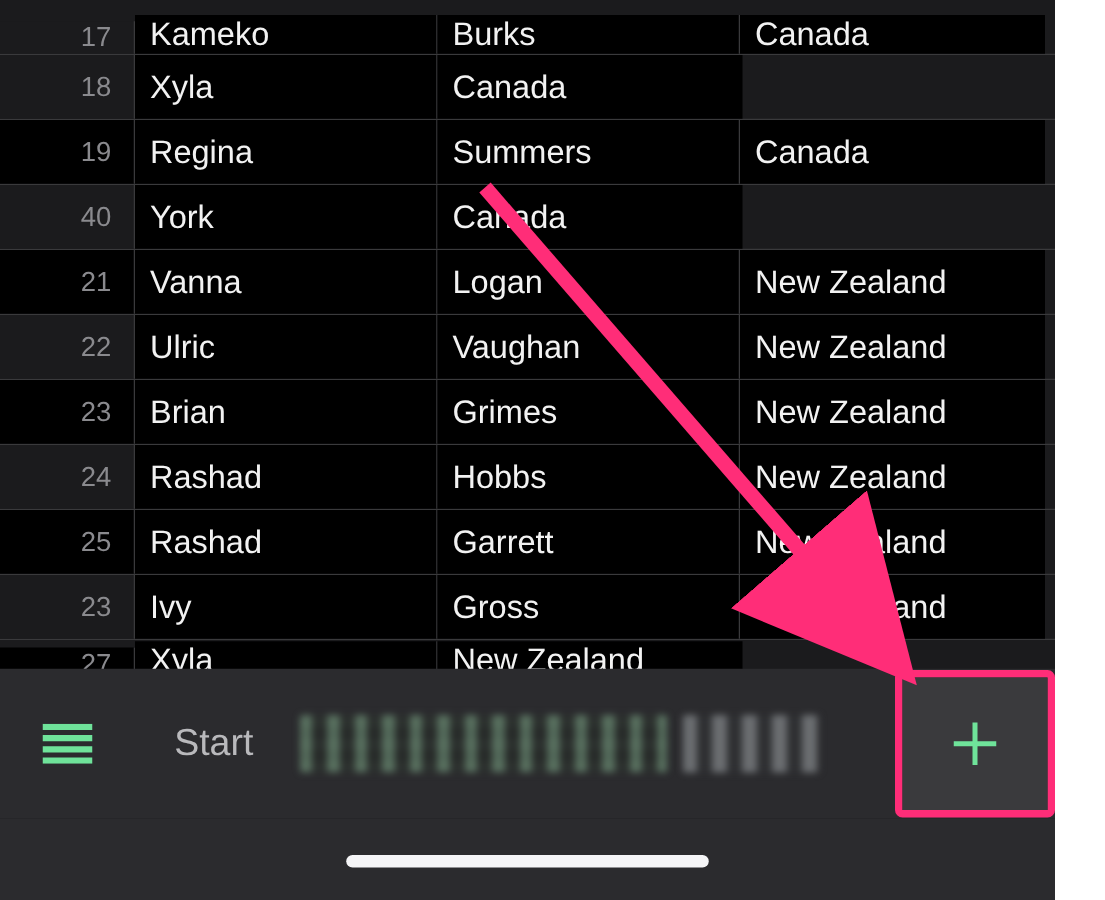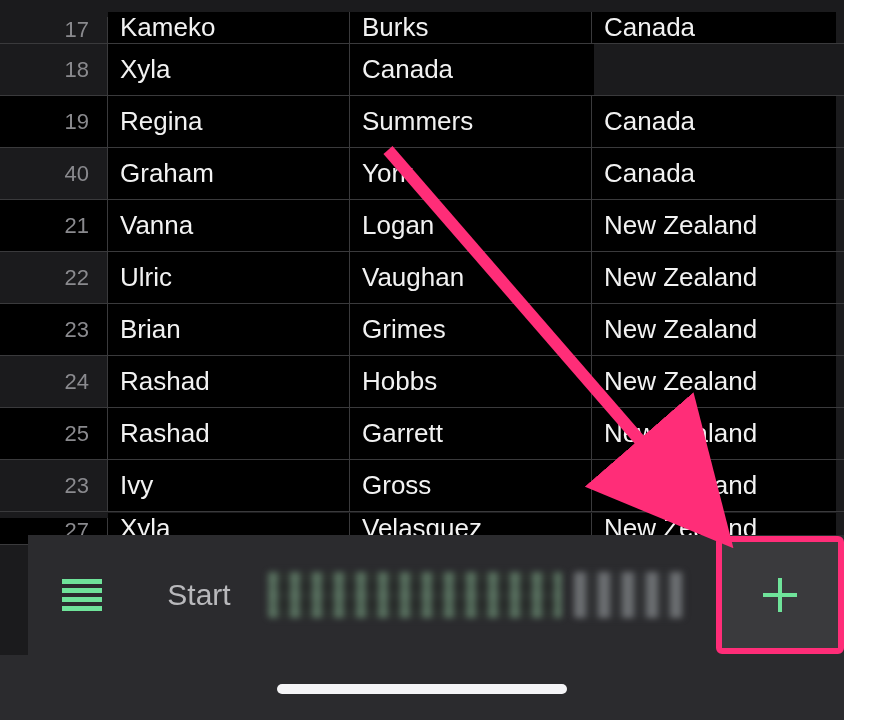--- a/index.html
+++ b/index.html
@@ -69,21 +69,20 @@
 
     
     .bottom-bar {
       position: absolute;
       top: 535px;
       left: 0; right: 0;
       height: 120px;
       background: #2b2b2e;
       display: flex;
       align-items: center;
-      margin-left: 28px;
     }
     .tab {
       height: 90px;
       display: flex;
       align-items: center;
       justify-content: center;
     }
     .menu-btn {
       width: 108px;
       flex: 0 0 108px;
@@ -196,21 +195,20 @@
 
     <div class="row odd">
       <div class="cell-idx">19</div>
       <div class="cell c-first">Regina</div>
       <div class="cell c-last">Summers</div>
       <div class="cell c-ctry">Canada</div>
     </div>
 
     <div class="row">
       <div class="cell-idx">40</div>
-      <div class="cell c-first">Graham</div>
       <div class="cell c-last">York</div>
       <div class="cell c-ctry">Canada</div>
     </div>
 
     <div class="row odd">
       <div class="cell-idx">21</div>
       <div class="cell c-first">Vanna</div>
       <div class="cell c-last">Logan</div>
       <div class="cell c-ctry">New Zealand</div>
     </div>
@@ -246,21 +244,20 @@
     <div class="row">
       <div class="cell-idx">23</div>
       <div class="cell c-first">Ivy</div>
       <div class="cell c-last">Gross</div>
       <div class="cell c-ctry">New Zealand</div>
     </div>
 
     <div class="row partial-bottom odd">
       <div class="cell-idx">27</div>
       <div class="cell c-first">Xyla</div>
-      <div class="cell c-last">Velasquez</div>
       <div class="cell c-ctry">New Zealand</div>
     </div>
 
   </div>
 
   <div class="bottom-bar">
 
     <div class="tab menu-btn">
       <span class="hamburger-icon">
         <svg width="40" height="32" viewBox="0 0 40 32">

